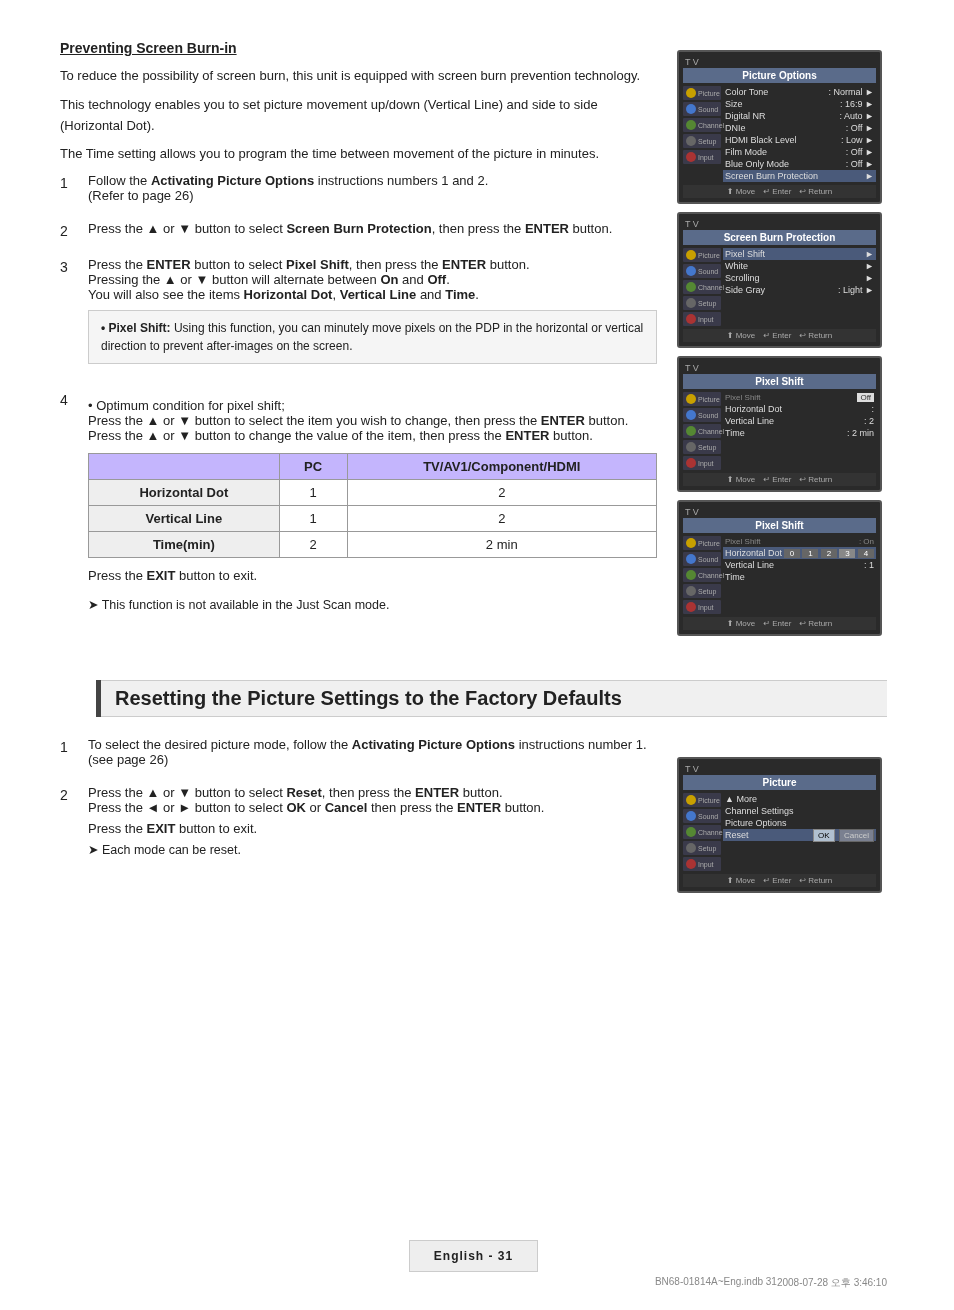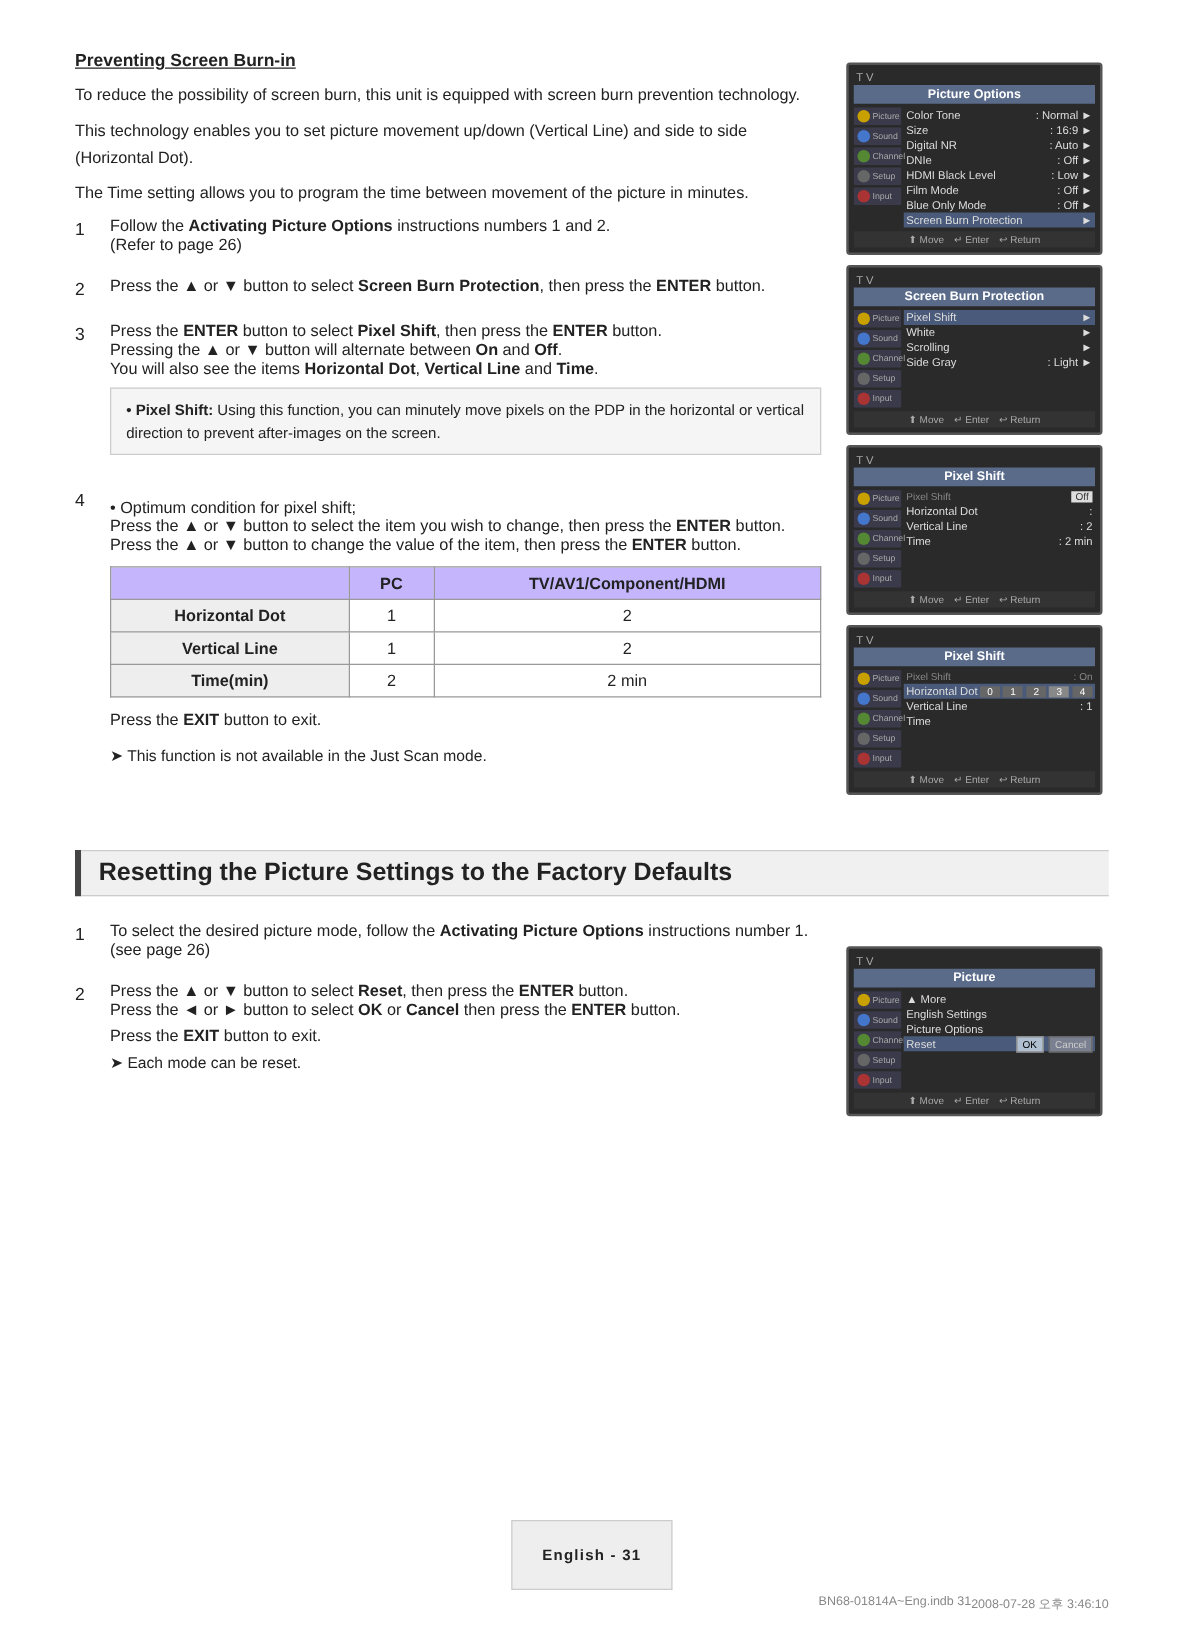--- a/index.html
+++ b/index.html
@@ -170,20 +170,21 @@
       justify-content: center;
       gap: 8px;
     }
     
     .section-divider {
       display: flex;
       align-items: stretch;
       margin-top: 40px;
       margin-bottom: 20px;
       gap: 0;
+      margin-left: 36px;
     }
     .section-bar {
       width: 5px;
       background: #444;
       flex-shrink: 0;
     }
     .section-heading {
       font-size: 20px;
       font-weight: bold;
       padding: 6px 14px;
@@ -200,21 +201,21 @@
       right: 0;
       display: flex;
       justify-content: center;
       align-items: center;
       flex-direction: column;
       gap: 4px;
     }
     .page-number-box {
       background: #eee;
       border: 1px solid #ccc;
-      padding: 20px 24px;
+      padding: 8px 24px;
       font-size: 12px;
       font-weight: bold;
       letter-spacing: 1px;
     }
     .footer-meta {
       font-size: 10px;
       color: #888;
       display: flex;
       justify-content: flex-end;
       width: 100%;
@@ -590,21 +591,21 @@
             <div class="tv-sidebar-item">
                 <div class="icon-circle red"></div>
                 <span style="font-size:7px;">Input</span>
               </div>
           </div>
           <div class="tv-main">
             <div class="tv-row">
                 <span>▲ More</span>
               </div>
             <div class="tv-row">
-                <span>English Settings</span>
+                <span>Channel Settings</span>
               </div>
             <div class="tv-row">
                 <span>Picture Options</span>
               </div>
             <div class="tv-row selected" style="position:relative;">
               <span>Reset</span>
               <span>
                 <span style="background:#b0c0d0; color:#000; font-size:8px; padding:1px 4px; border:1px solid #888;">OK</span>
                 <span style="background:#7a8090; color:#ccc; font-size:8px; padding:1px 4px; border:1px solid #666; margin-left:2px;">Cancel</span>
               </span>

